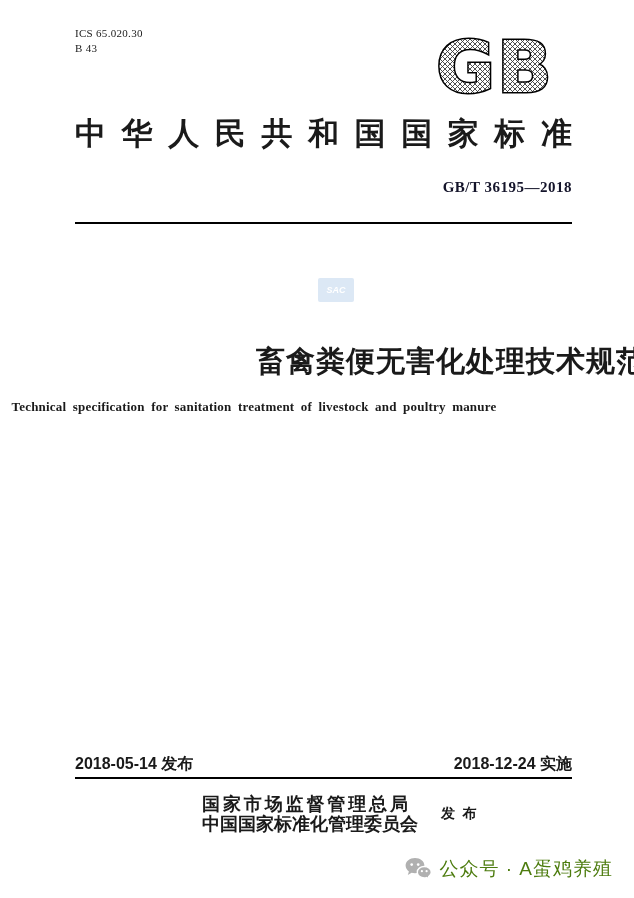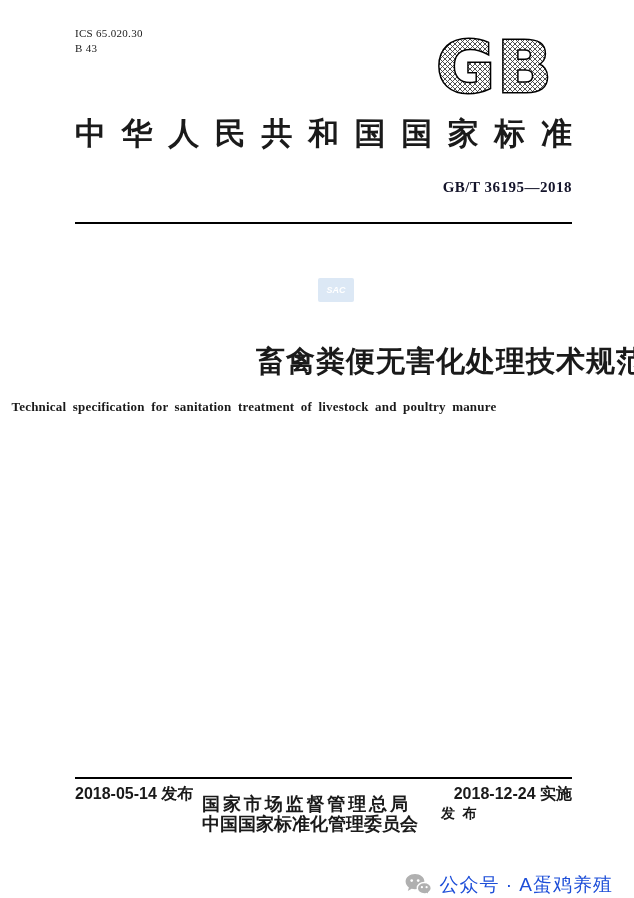--- a/index.html
+++ b/index.html
@@ -56,21 +56,21 @@
     position:absolute;left:0;top:399px;width:508px;
     text-align:center;
     font-size:13px;font-weight:bold;word-spacing:3px;letter-spacing:0.2px;
     white-space:nowrap;
   }
   
   .dates{
     position:absolute;left:75px;top:754px;width:497px;
     display:flex;justify-content:space-between;
     font-family:"Liberation Sans","DejaVu Sans",sans-serif;
-    font-size:16px;font-weight:bold;line-height:20px;margin-top:30px;
+    font-size:16px;font-weight:bold;line-height:20px;
   }
   
   .publisher{
     position:absolute;left:202px;top:794px;width:253px;
     display:flex;align-items:center;
     font-weight:bold;
   }
   .publisher-lines{width:206px;}
   .publisher-line1{
     display:flex;justify-content:space-between;
@@ -157,21 +157,21 @@
           <span>管</span>
           <span>理</span>
           <span>总</span>
           <span>局</span>
         </div>
       <div class="publisher-line2">中国国家标准化管理委员会</div>
     </div>
     <div class="publish-label">发 布</div>
   </div>
 
-  <div class="footer-mark" style="color: #1d4ed8; margin-top: 16px;">
+  <div class="footer-mark" style="color: #4d7c0f;">
     <svg width="26" height="24" viewBox="0 0 26 24">
       <g fill="#b0b0b0">
         <path d="M10 1 C4.7 1 0.6 4.3 0.6 8.6 c0 2.4 1.3 4.5 3.3 5.9 l-1.1 3.4 3.8-2.1 c1 .3 2.2 .5 3.4 .5 5.3 0 9.4-3.3 9.4-7.7 C19.4 4.3 15.3 1 10 1 Z"></path>
         <path d="M19.3 9.5 c-3.9 0-7 2.5-7 5.7 0 3.2 3.1 5.7 7 5.7 .8 0 1.6-.1 2.3-.3 l2.9 1.6-.8-2.6 c1.6-1 2.6-2.6 2.6-4.4 0-3.2-3.1-5.7-7-5.7 Z" stroke="#ffffff" stroke-width="1.4"></path>
       </g>
       <g fill="#ffffff">
         <circle cx="6.7" cy="7.6" r="1.35"></circle>
         <circle cx="13.2" cy="7.6" r="1.35"></circle>
         <circle cx="16.9" cy="14.2" r="1.1"></circle>
         <circle cx="21.6" cy="14.2" r="1.1"></circle>

